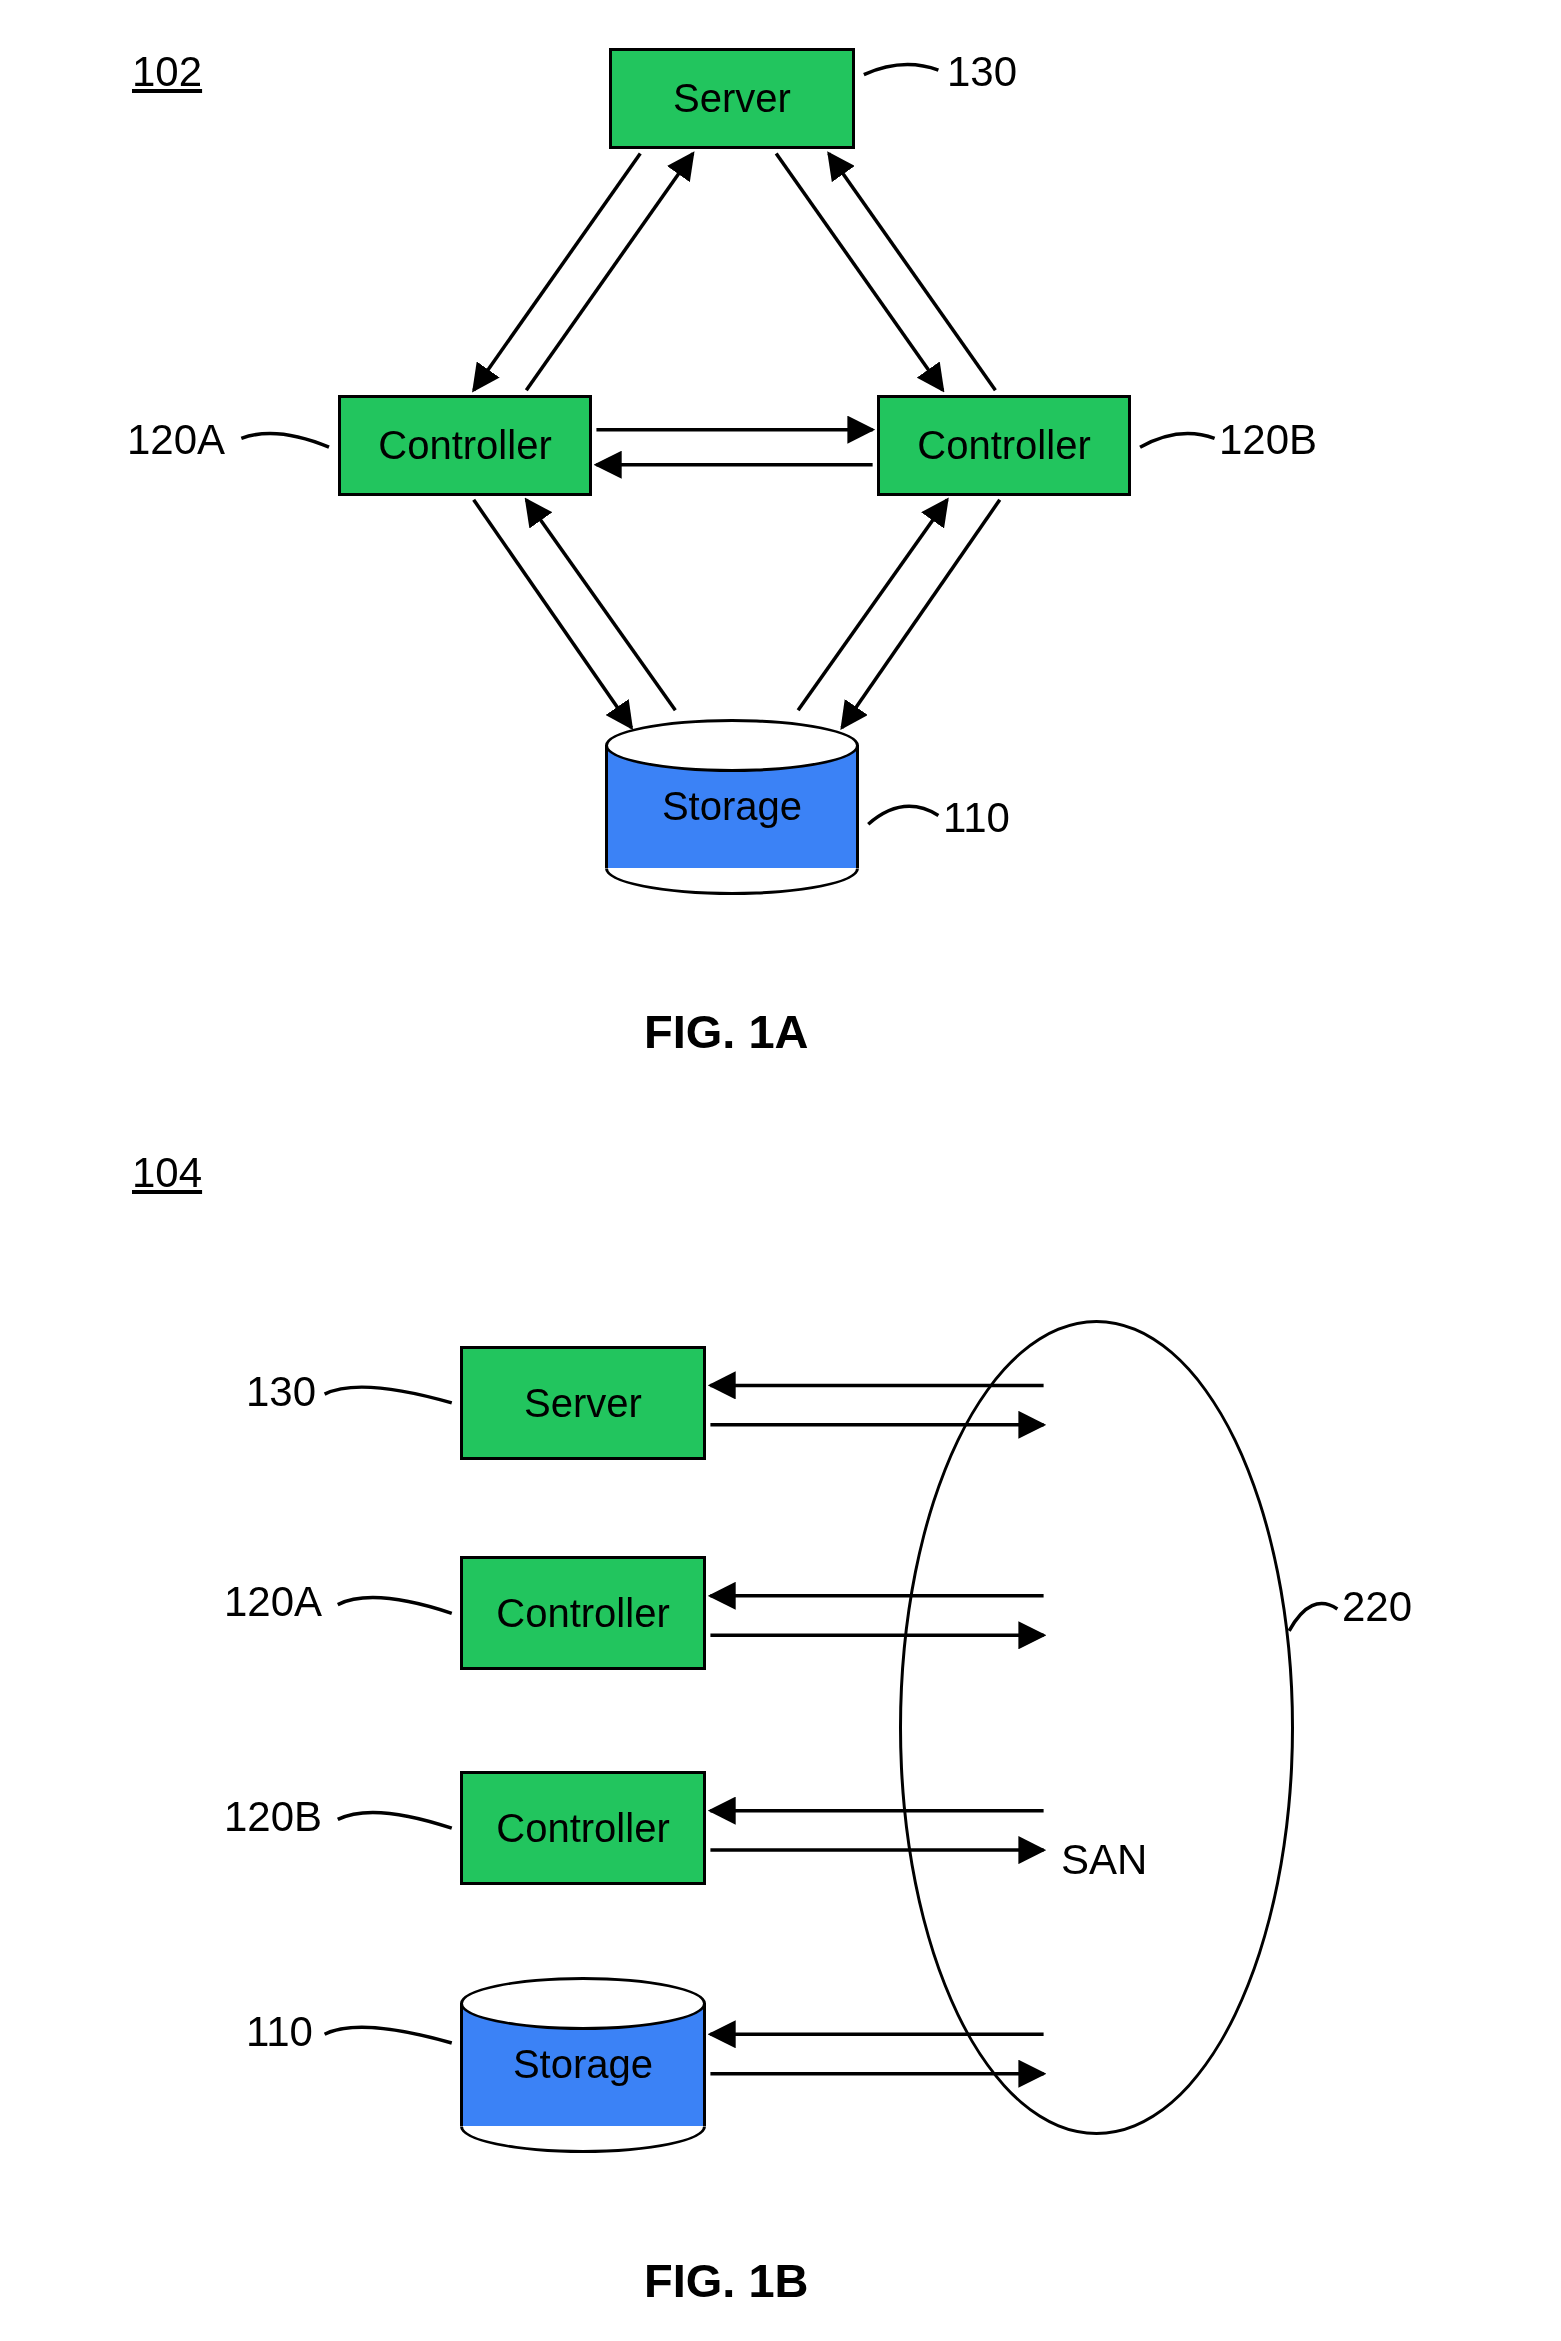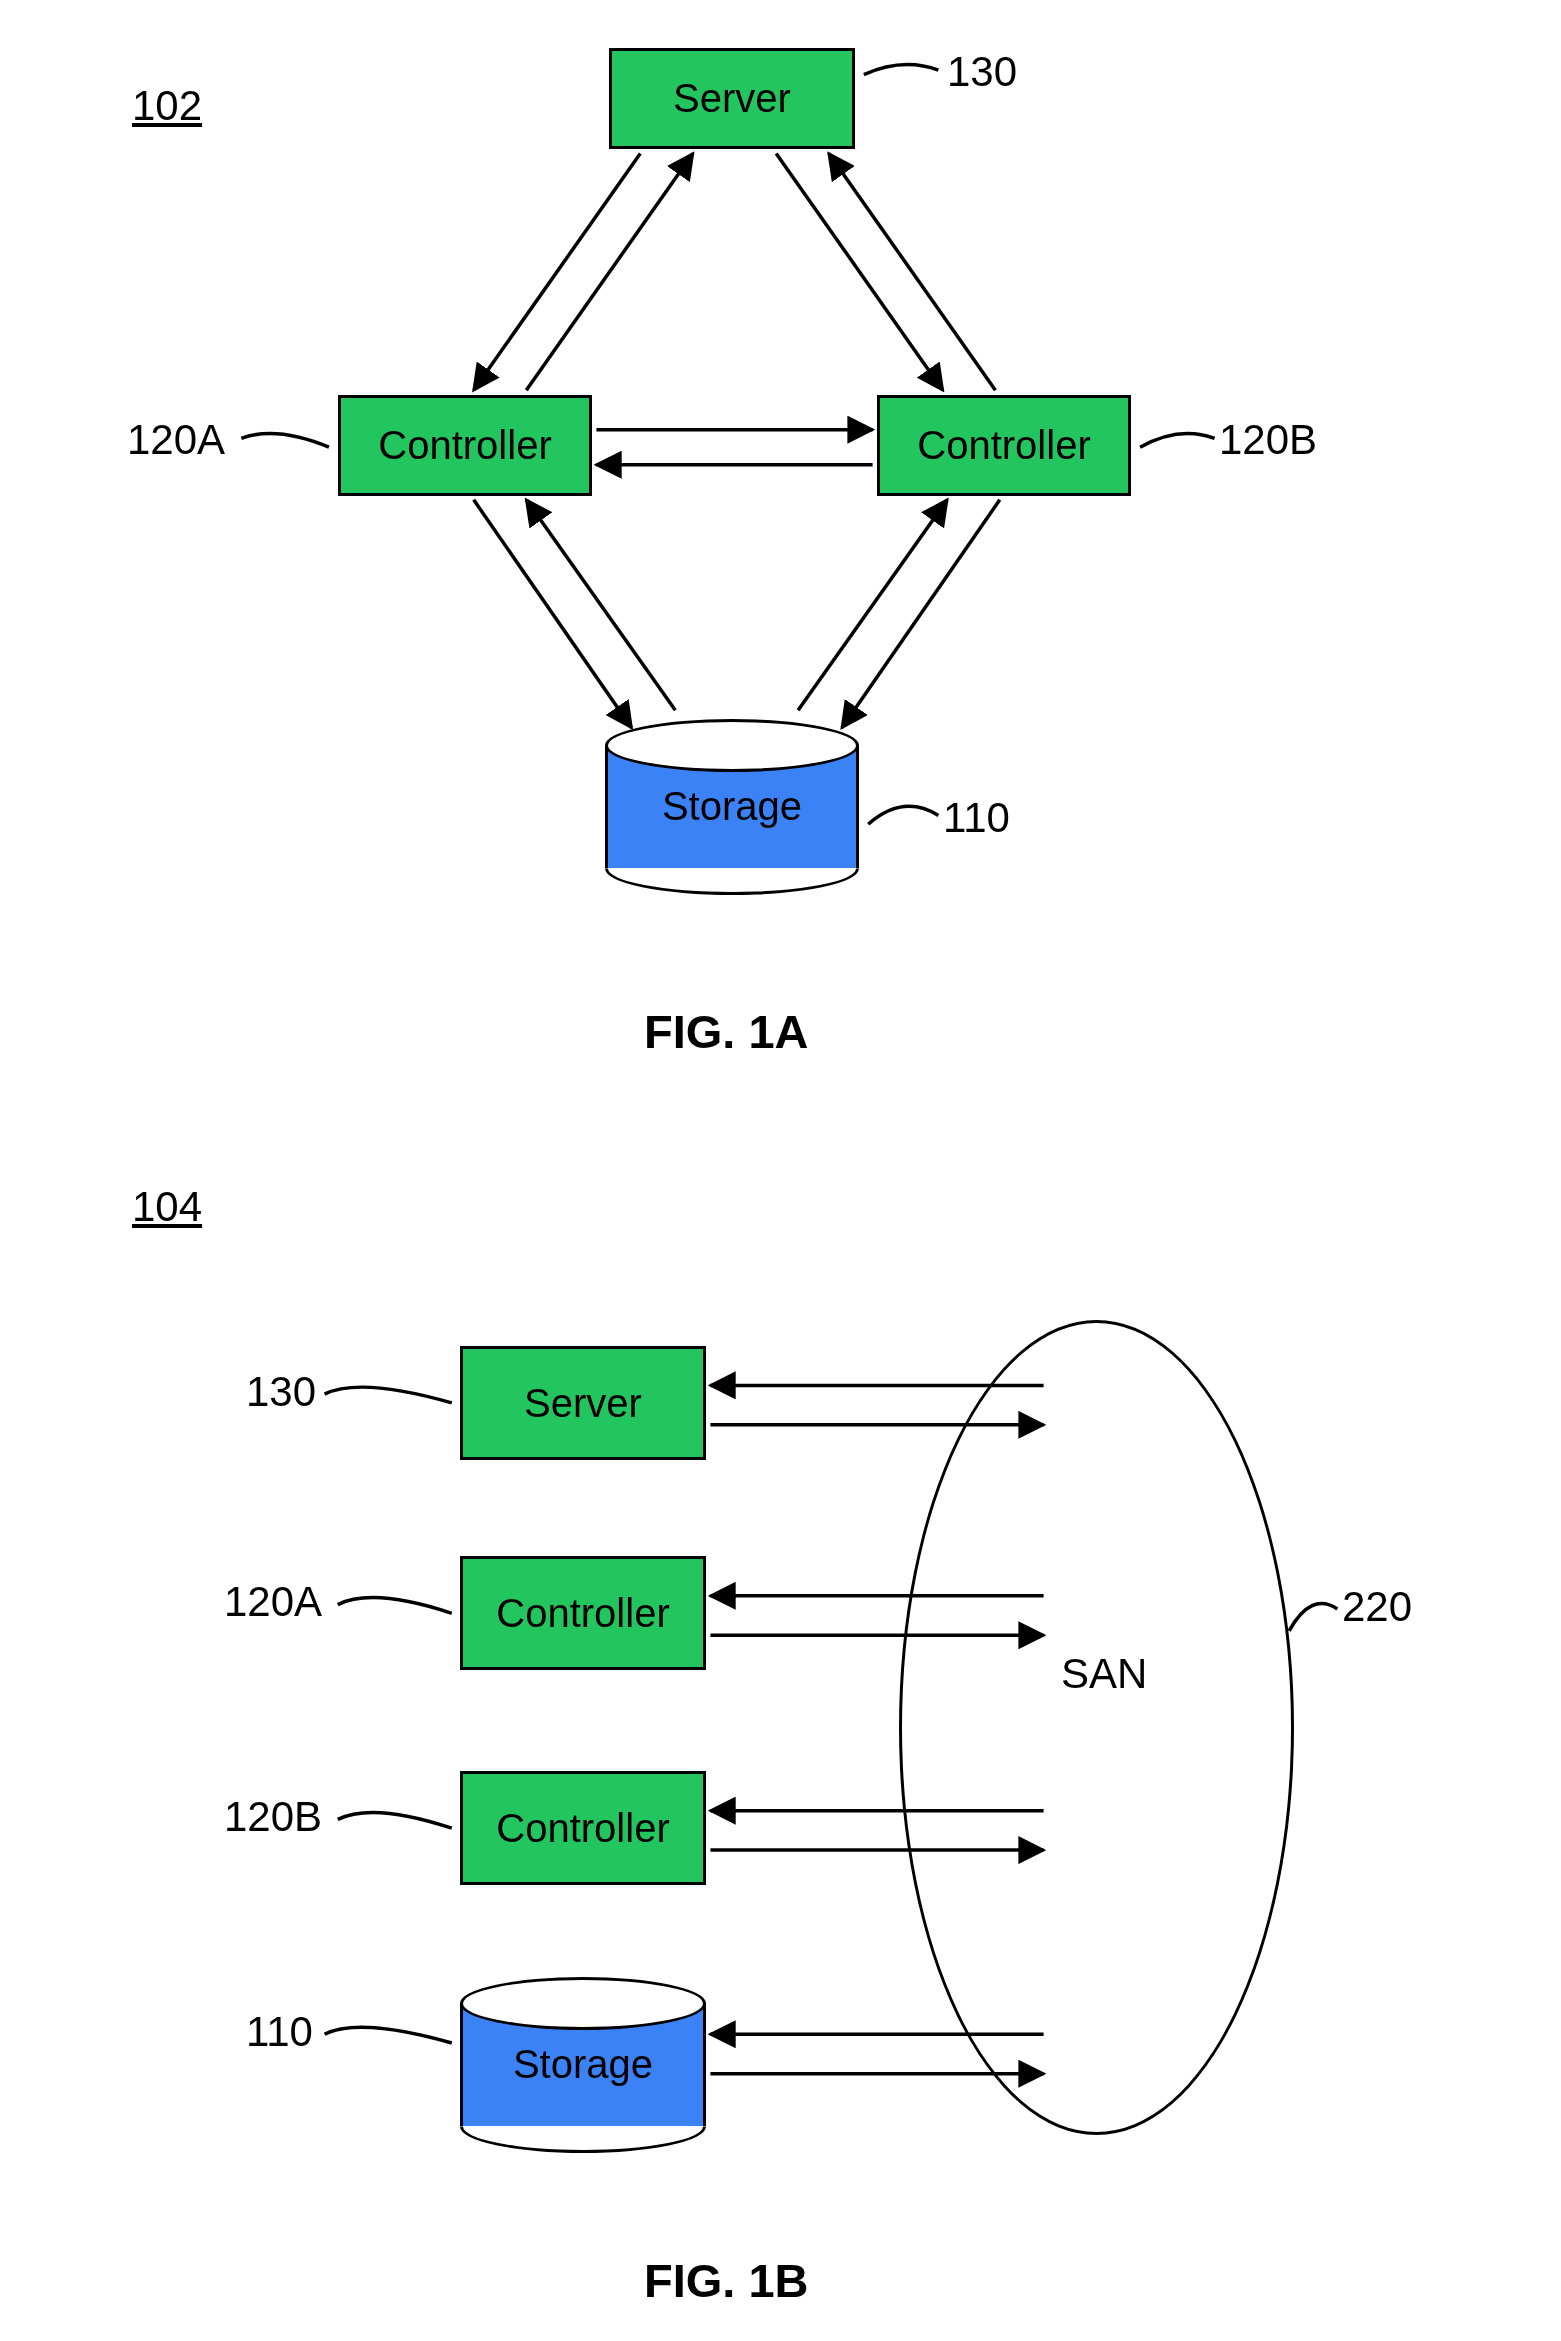--- a/index.html
+++ b/index.html
@@ -7,21 +7,20 @@
       background: #fff;
       font-family: Arial, Helvetica, sans-serif;
       width: 1562px;
       height: 2342px;
       position: relative;
     }
     .fig-ref {
       position: absolute;
       font-size: 42px;
       text-decoration: underline;
-      margin-top: 34px;
     }
     .box {
       position: absolute;
       border: 3.5px solid #000;
       background: #22c55e;
       display: flex;
       align-items: center;
       justify-content: center;
       font-size: 40px;
     }
@@ -100,21 +99,21 @@
   <div class="cyl-ellipse-bot" style="left:0; top:123px; width:254px; height:53px;"></div>
   <div class="cyl-ellipse-top" style="left:0; top:0; width:254px; height:53px;"></div>
 </div>
 <div class="label" style="left:943px; top:794px;">110</div>
 
 <div class="caption" style="left:644px; top:1004px;text-align:center;">FIG. 1A</div>
 
 <div class="fig-ref" style="left:132px; top:1149px;">104</div>
 
 <div class="san-ellipse" style="left:899px; top:1320px; width:395px; height:815px;"></div>
-<div class="label" style="left:1061px; top:1650px;">SAN</div>
+<div class="label" style="left:1061px; top:1836px;">SAN</div>
 <div class="label" style="left:1342px; top:1583px;">220</div>
 
 <div class="box" style="left:460px; top:1346px; width:246px; height:114px;">
   <span>Server</span>
 </div>
 <div class="label" style="left:246px; top:1368px;">130</div>
 
 <div class="box" style="left:460px; top:1556px; width:246px; height:114px;">
   <span>Controller</span>
 </div>

